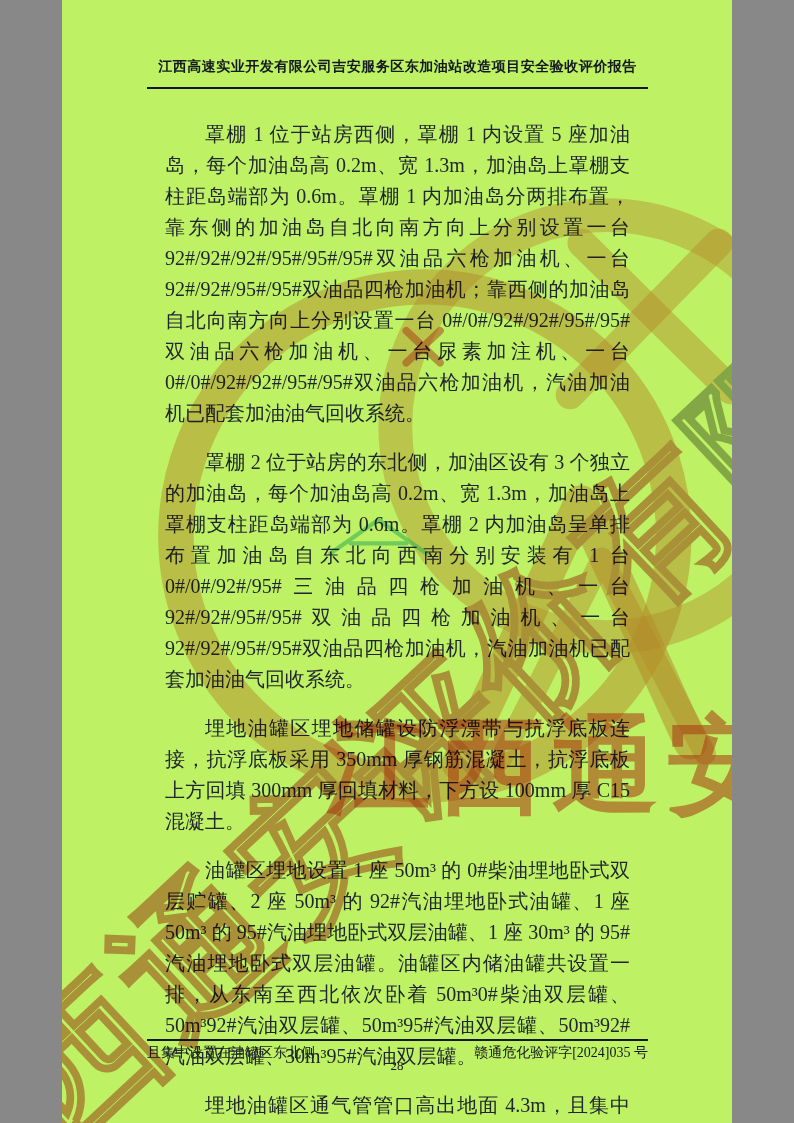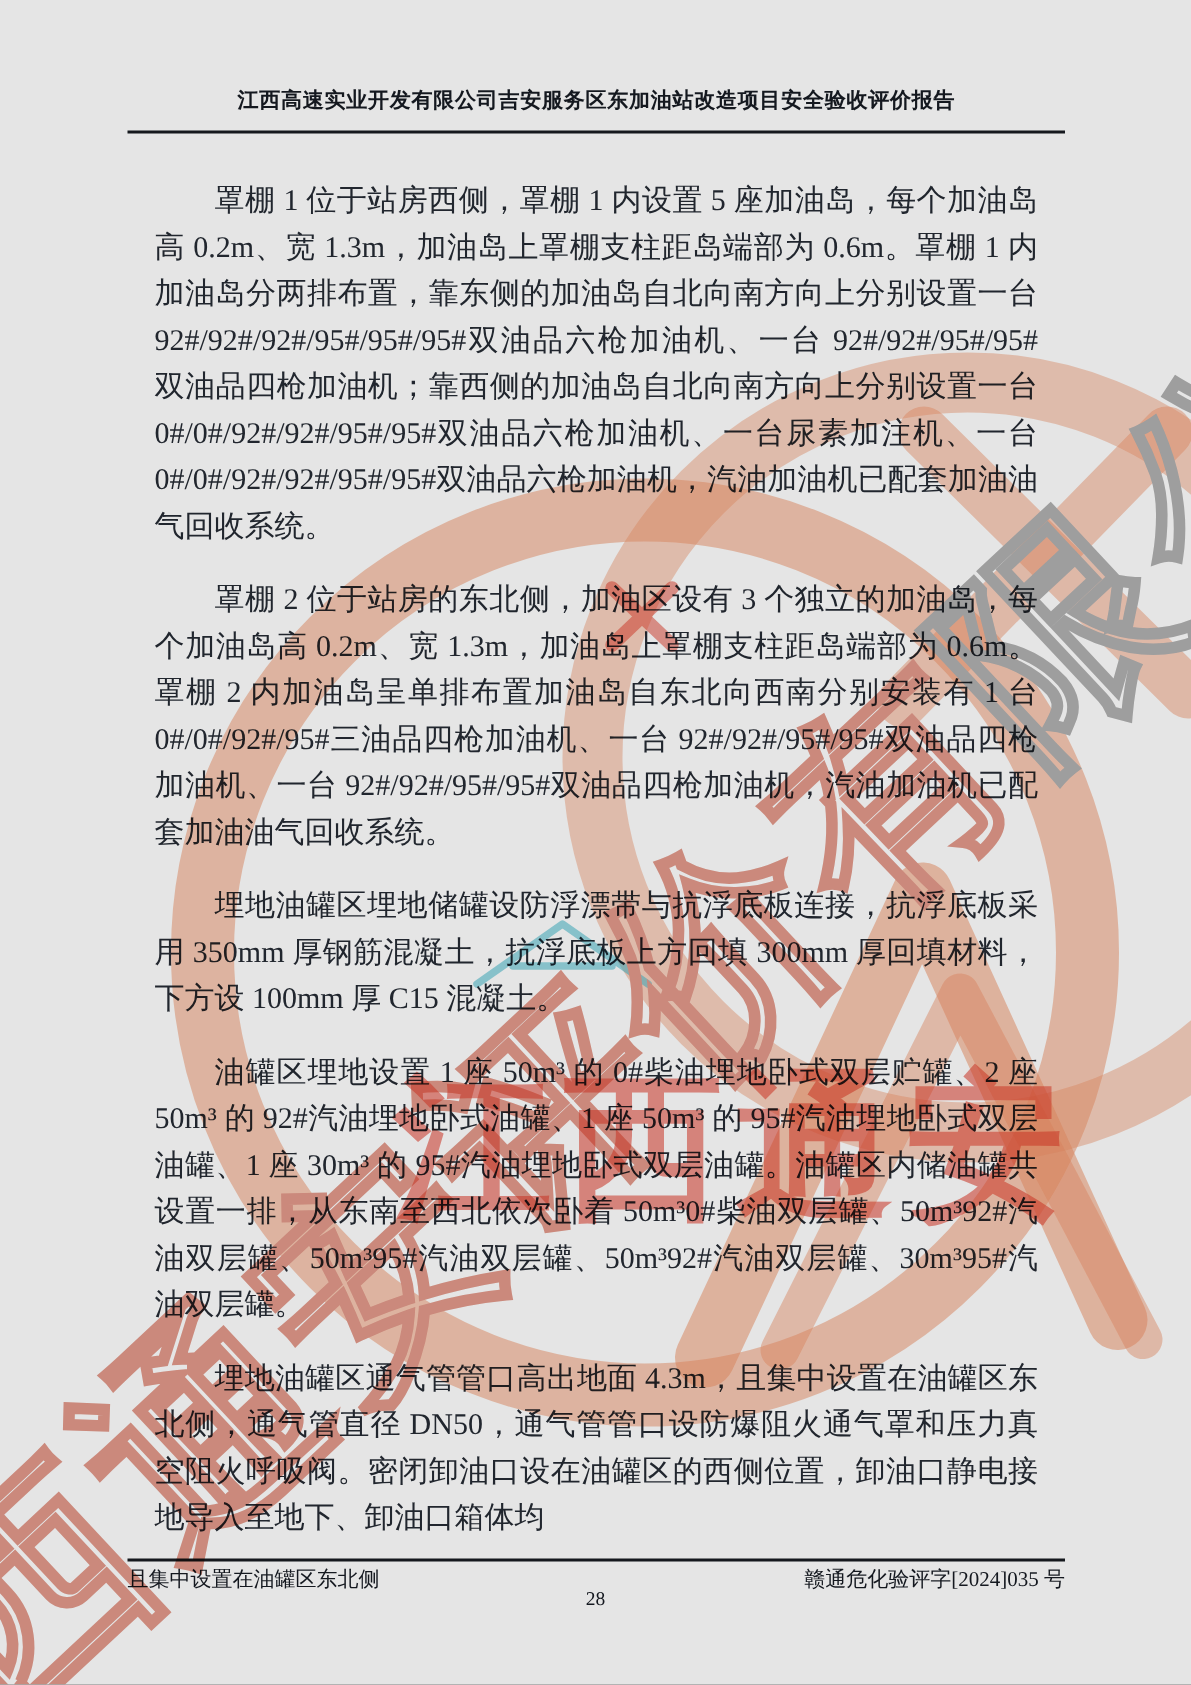--- a/index.html
+++ b/index.html
@@ -1,20 +1,20 @@
 <!DOCTYPE html>
 <html style="--stamp-red: #e03a28; --emblem-orange: #ef9166; --outline-red: #e2998a; --outline-gray: #b0b0b0; --teal: #3fb6c9;"><head>
 <meta charset="utf-8">
 <style>
   html,body{margin:0;padding:0;background:#888;}
   .page{
     position:relative;
-    width:794px;height:1123px;
+    width:670px;height:1123px;
     margin:0 auto;
-    background:#e5e5e5;
+    background:#bef264;
     overflow:hidden;
     font-family:"Liberation Serif", serif;
     color:#21262e;
   }
   
   .header{
     position:absolute;left:85px;right:84px;top:58px;
     text-align:center;
     font-size:14px;letter-spacing:0.5px;
     color:#14181f;

